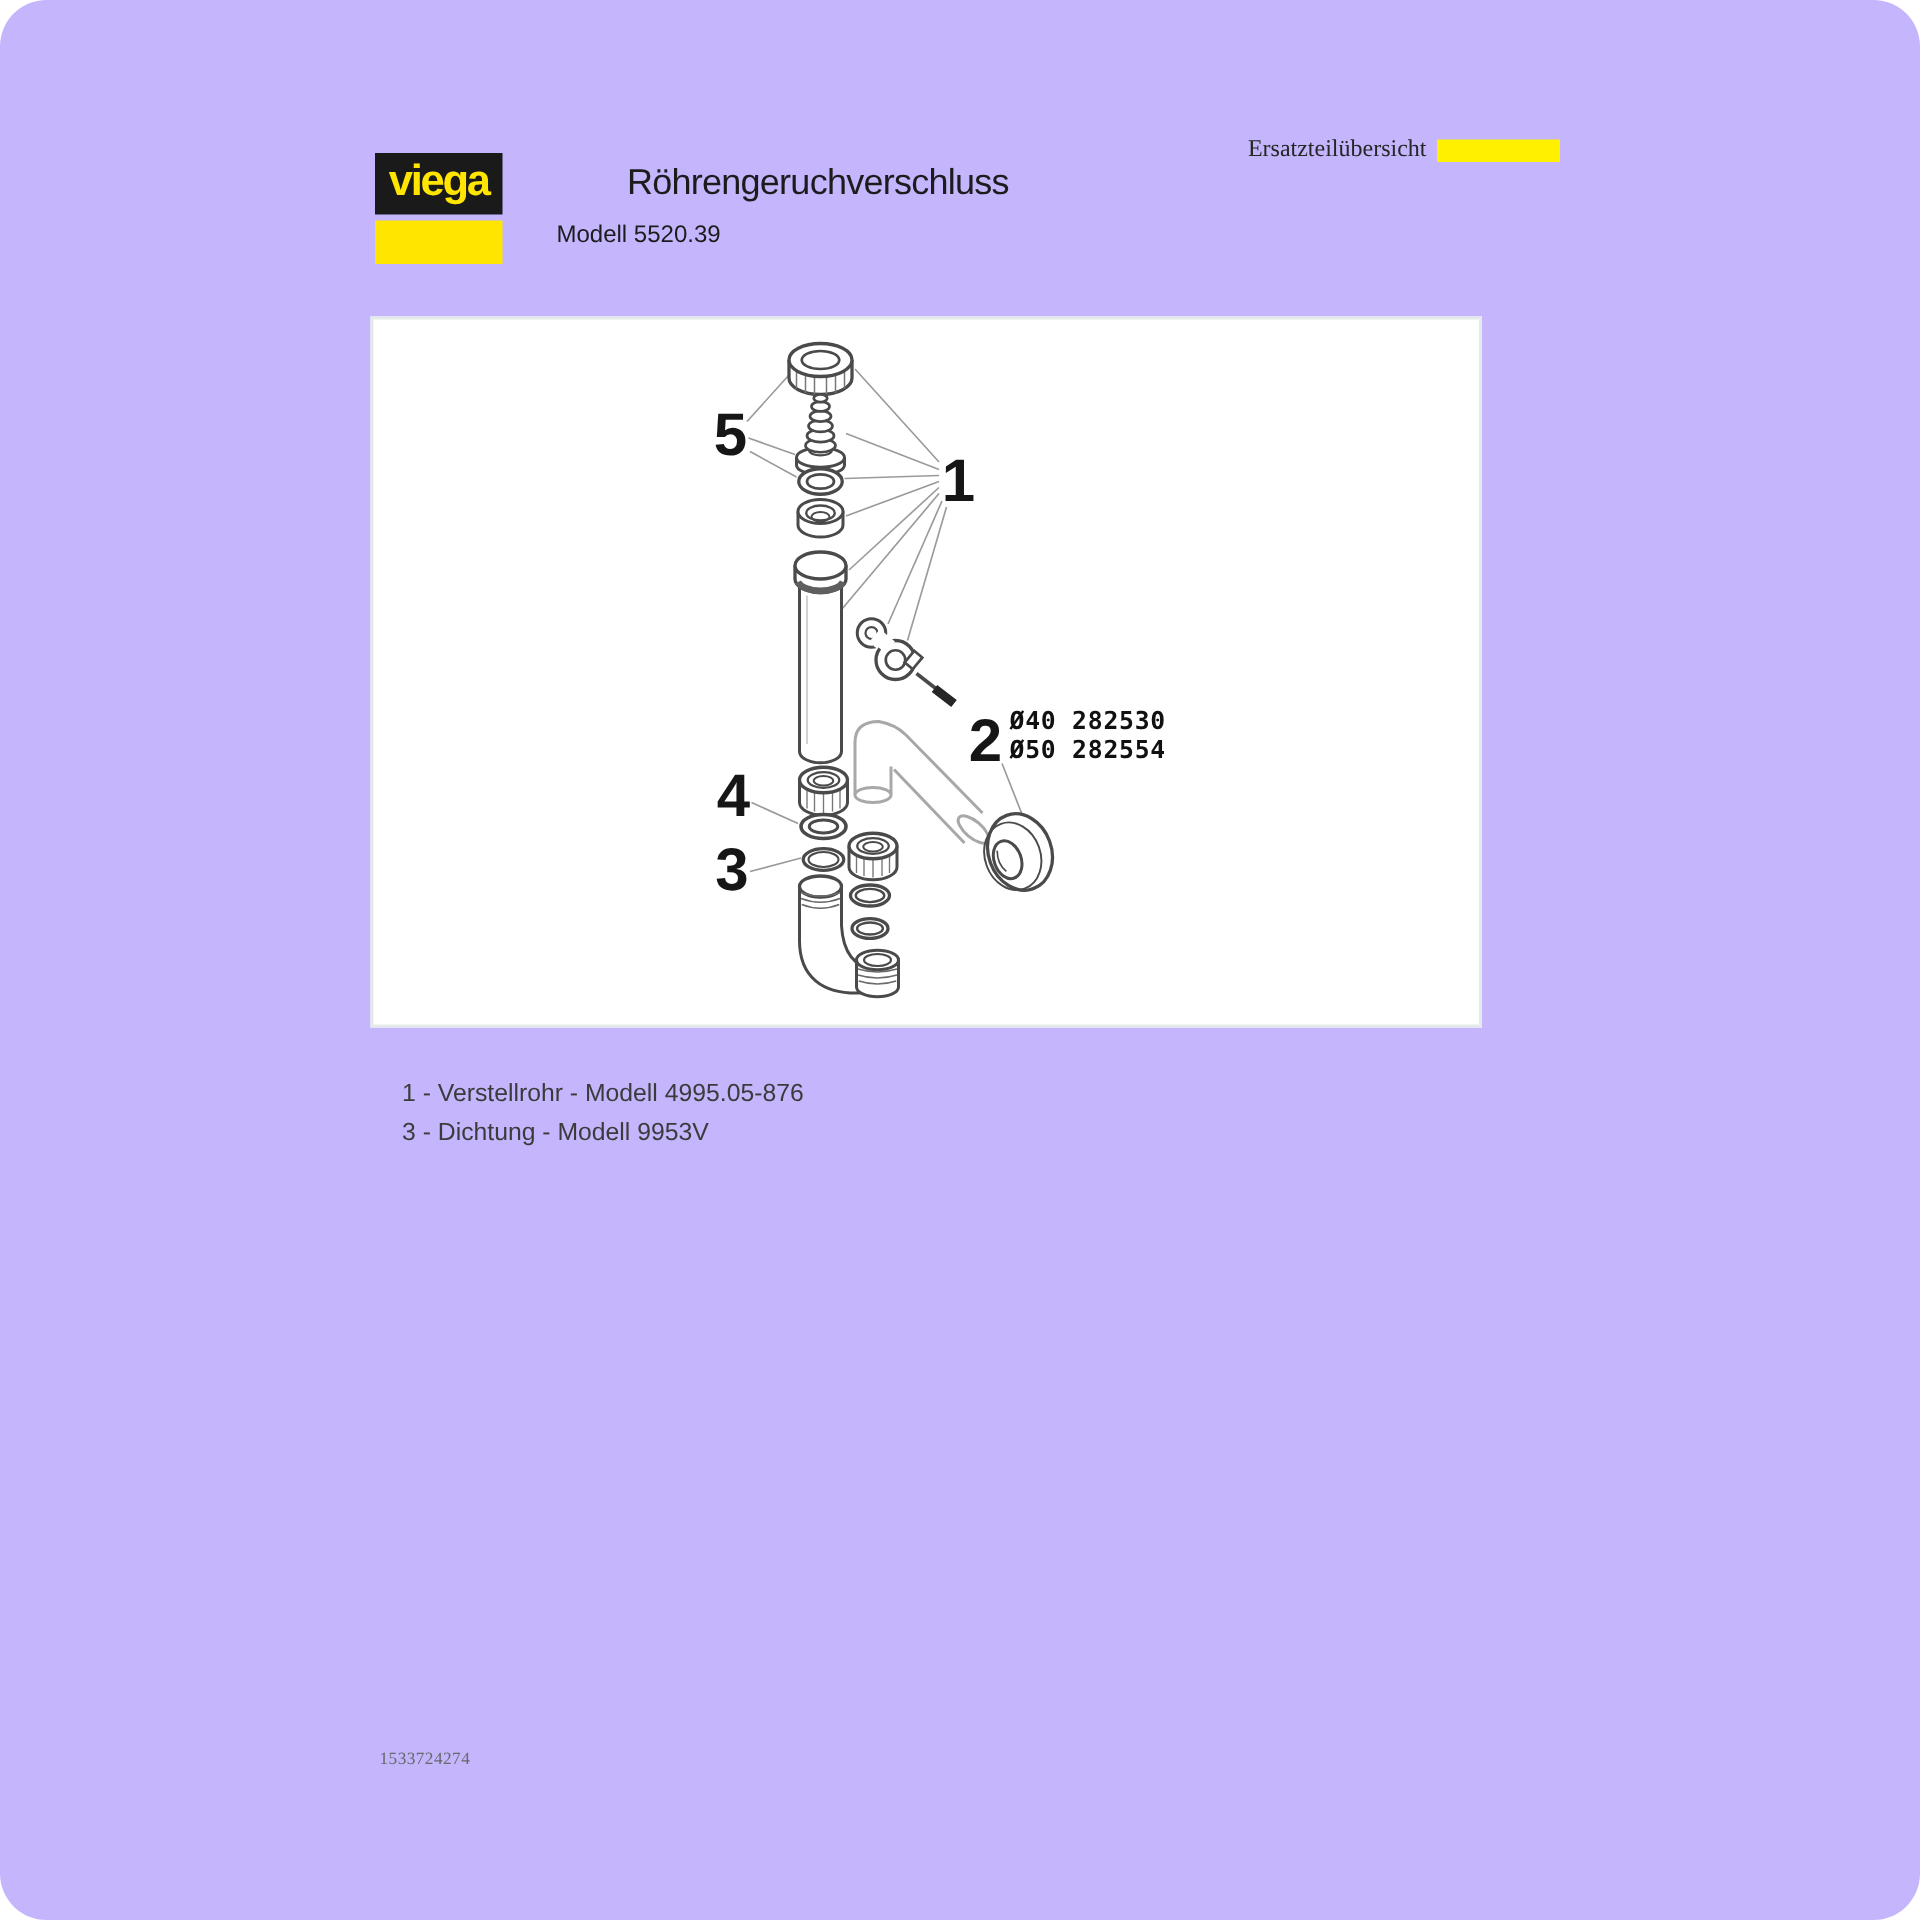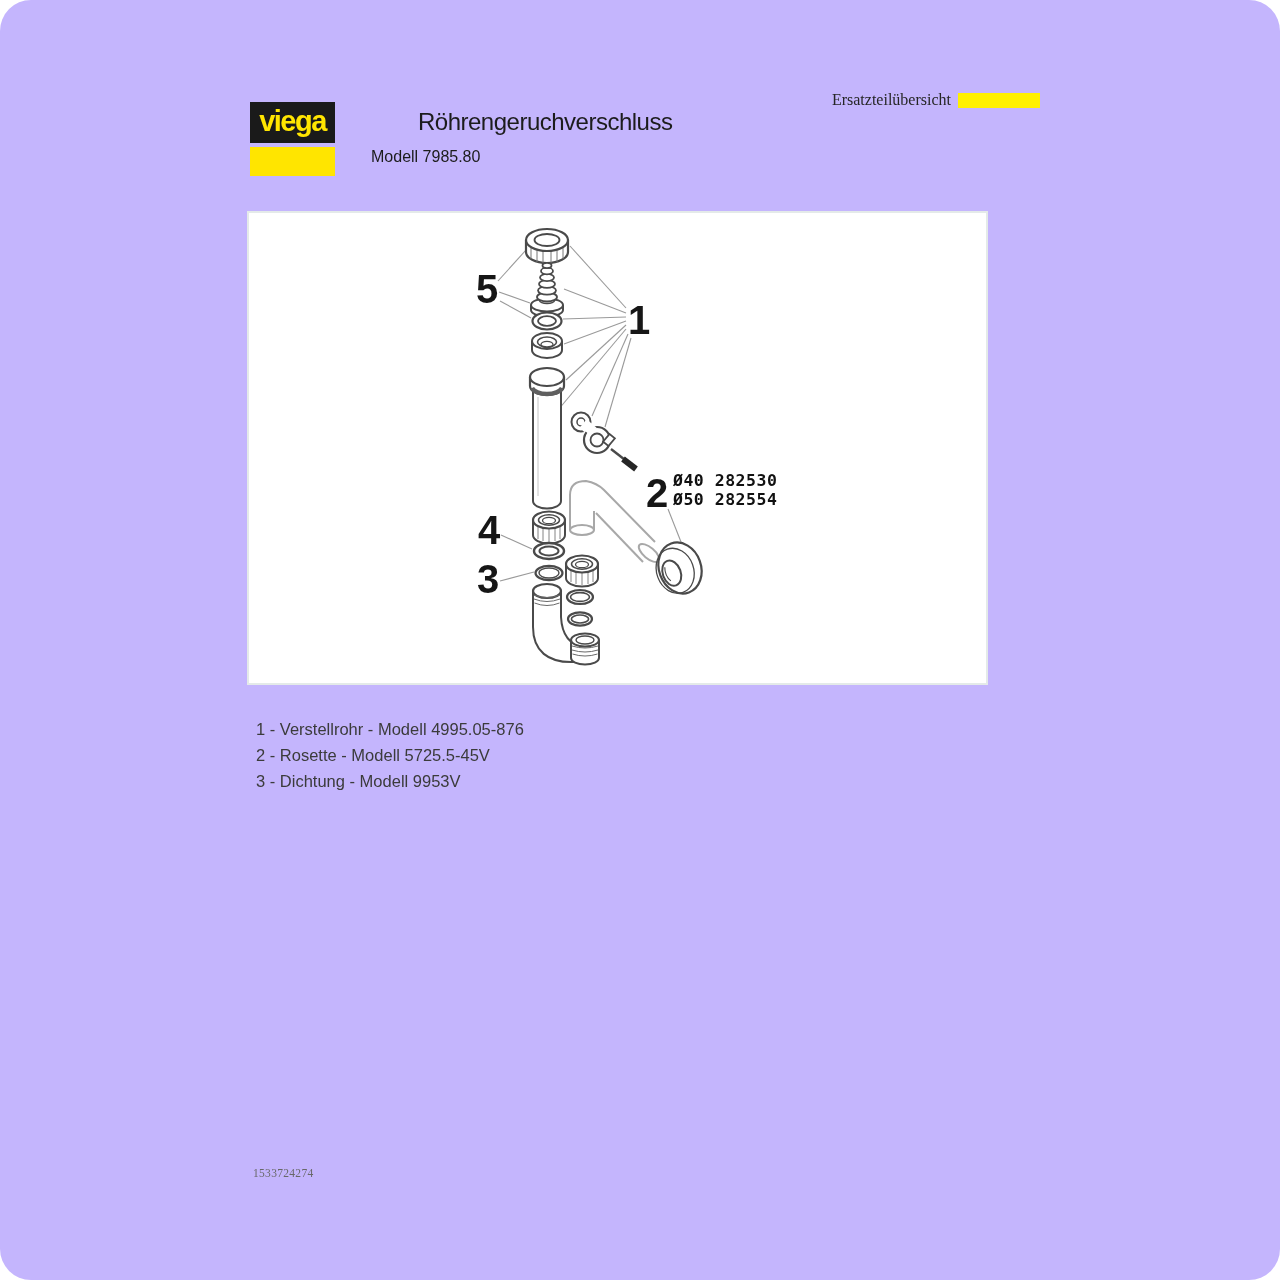--- a/index.html
+++ b/index.html
@@ -35,38 +35,38 @@
   
   .diagram-frame{
     position:absolute;left:247px;top:211px;width:741px;height:474px;
     border:2px solid #e4eae9;box-sizing:border-box;background:#fff;
   }
   .diagram-frame svg{display:block;width:737px;height:470px;}
   
   .parts-list{
     position:absolute;left:256px;top:716px;font-size:16.5px;color:#3b3b3b;
   }
-  .parts-list .part-row{height:26px;line-height:26px;white-space:nowrap;}
+  .parts-list .part-row{height:26px;line-height:26px;white-space:nowrap;margin-left:12px;}
   
   .footer-number{
     position:absolute;left:253px;top:1167px;font-size:11.5px;color:#686868;letter-spacing:0.3px;font-family:Liberation Serif, serif;
   }
 </style>
 </head>
 <body>
 
 <div class="page">
 
   <div class="logo-black">
     <span class="logo-text">viega</span>
   </div>
   <div class="logo-yellow-bar"></div>
 
   <div class="doc-title">Röhrengeruchverschluss</div>
-  <div class="doc-subtitle">Modell 7985.80</div>
+  <div class="doc-subtitle">Modell 5520.39</div>
 
   <div class="doc-type">
     <span class="doc-type-label">Ersatzteilübersicht</span>
     <span class="doc-type-bar"></span>
   </div>
 
   <div class="diagram-frame">
     <svg viewBox="0 0 737 470">
 
       <g stroke="#9a9a9a" stroke-width="1.1" fill="none">
@@ -204,19 +204,18 @@
 
       <g fill="#111" font-family="DejaVu Sans Mono, monospace" font-weight="bold" font-size="16.5" letter-spacing="0.5">
         <text x="424" y="273">Ø40 282530</text>
         <text x="424" y="292">Ø50 282554</text>
       </g>
     </svg>
   </div>
 
   <div class="parts-list">
     <div class="part-row">1 - Verstellrohr - Modell 4995.05-876</div>
-    <div class="part-row">2 - Rosette - Modell 5725.5-45V</div>
     <div class="part-row">3 - Dichtung - Modell 9953V</div>
   </div>
 
   <div class="footer-number">1533724274</div>
 
 </div>
 
 </body></html>

